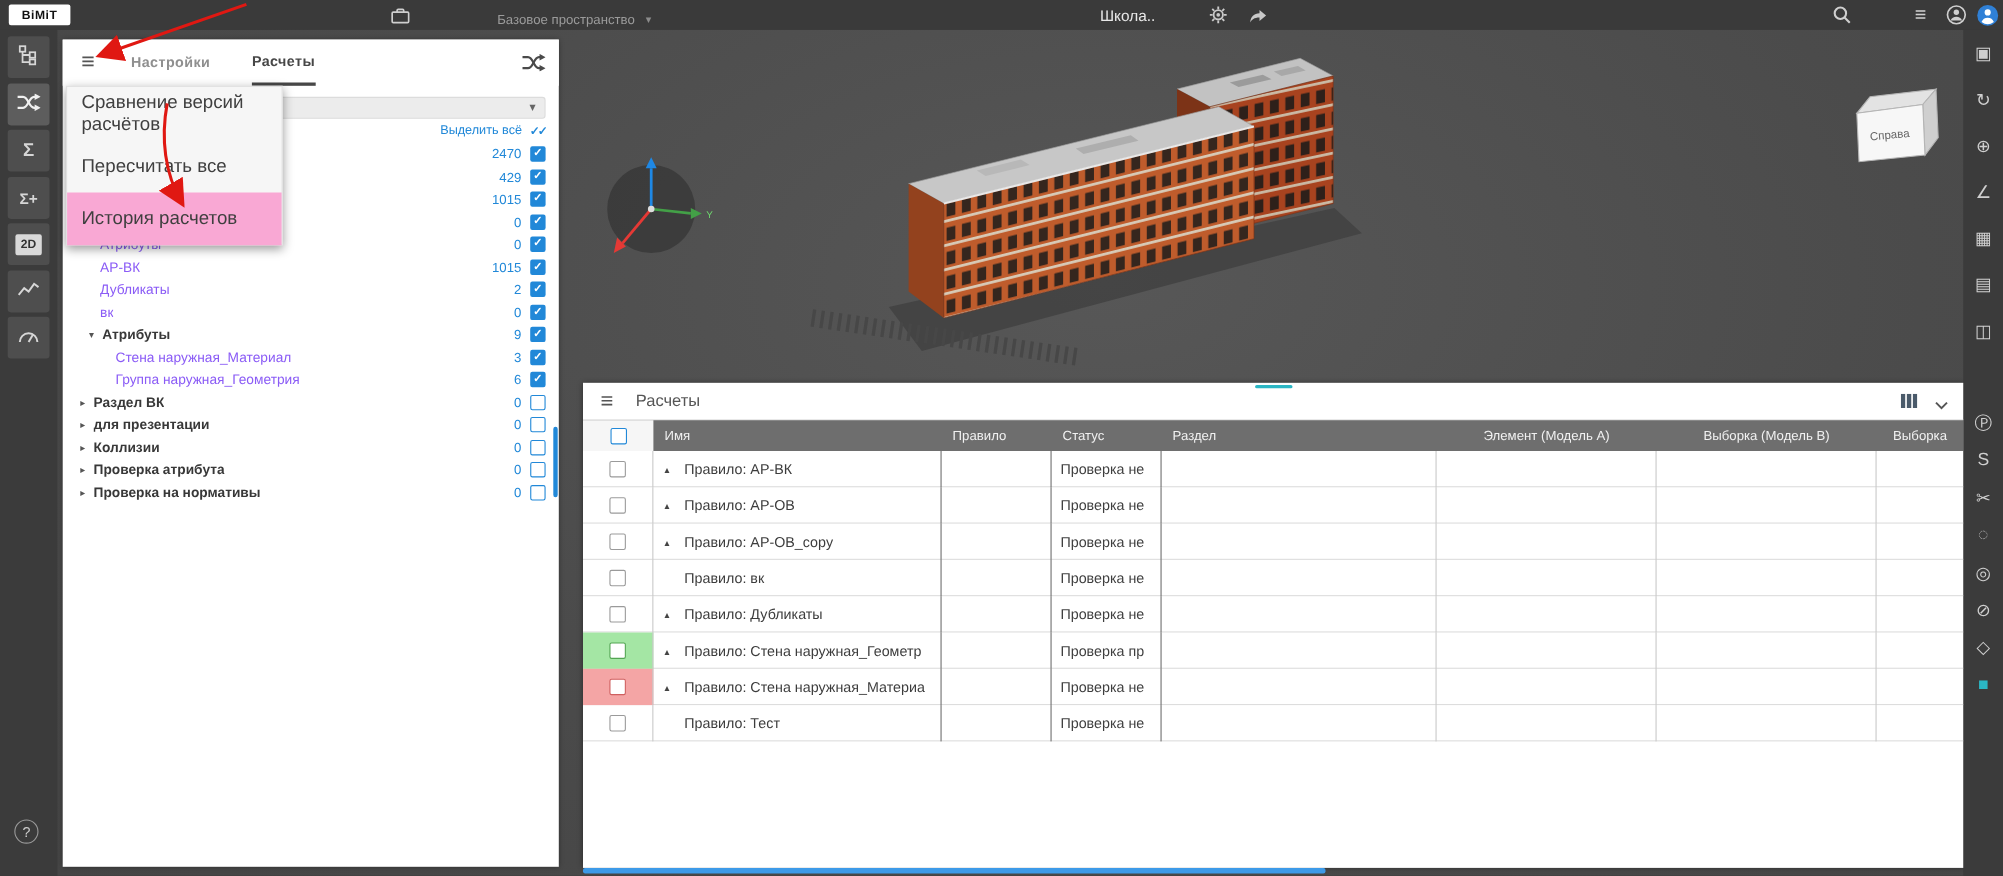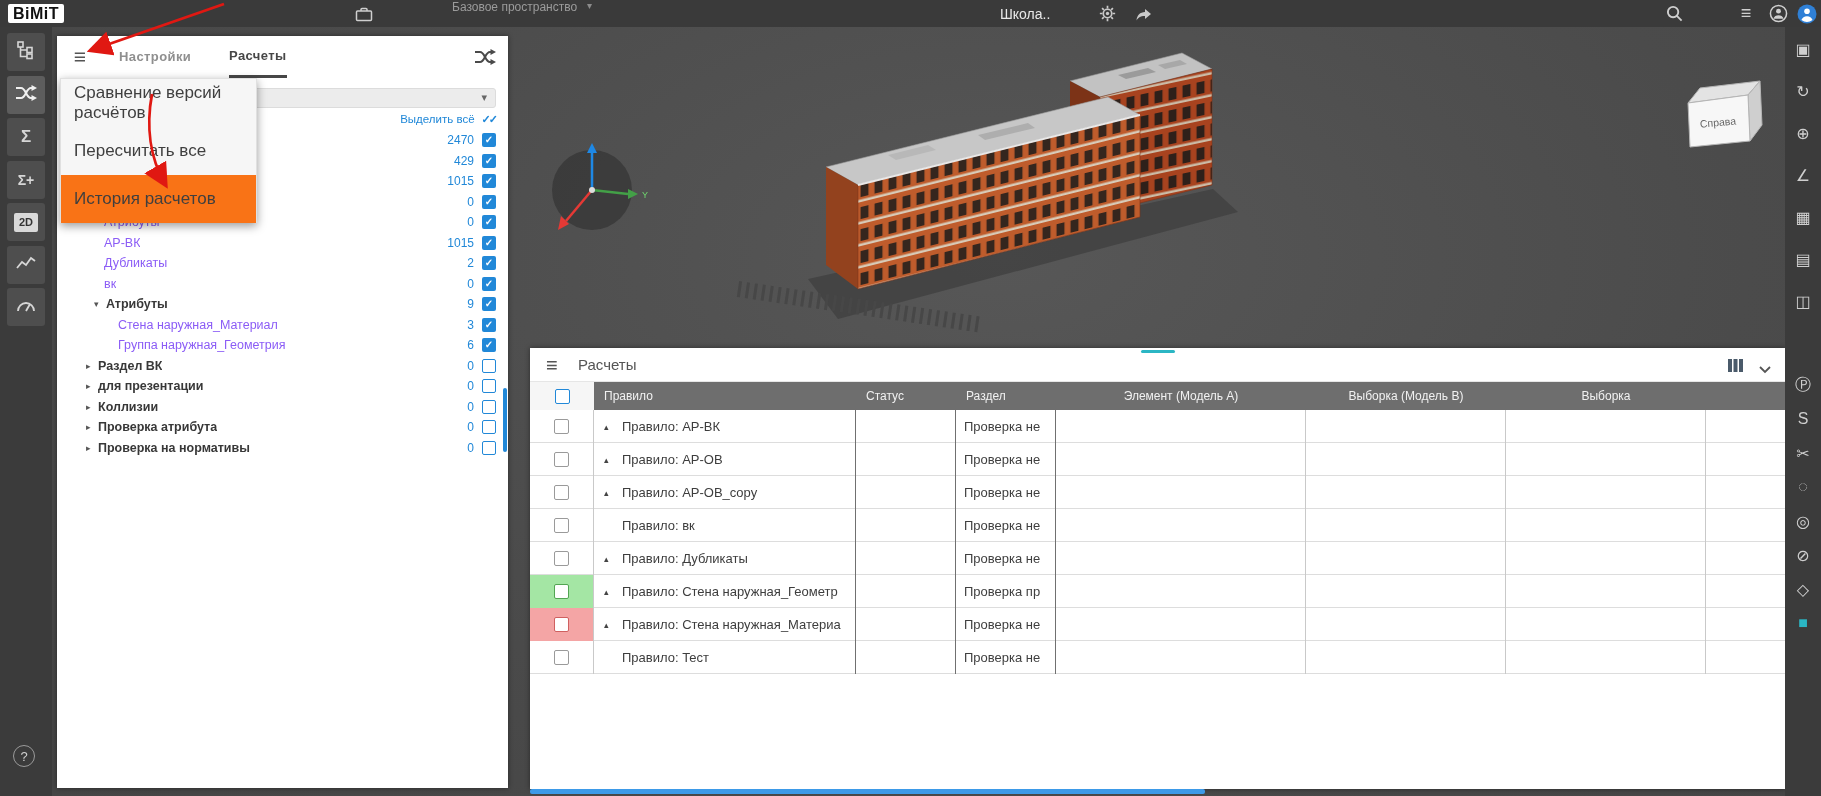--- a/index.html
+++ b/index.html
@@ -2,23 +2,23 @@
 <html style="--accent: #2bb6c4; --blue: #2188d8; --annotation: #e01812; --green-hl: #a4e6a4; --red-hl: #f4a5a5;"><head>
 <meta charset="utf-8">
 <style>
   *{margin:0;padding:0;box-sizing:border-box}
   html,body{width:1821px;height:796px;overflow:hidden;background:#3b3b3b;
     font-family:"Liberation Sans",sans-serif;-webkit-font-smoothing:antialiased}
 
   
   #topbar{position:absolute;left:0;top:0;width:1821px;height:27px;background:#3a3a3a;z-index:30}
   #topbar .logo{position:absolute;left:8px;top:4px;width:56px;height:19px;background:#fff;border-radius:2px;
-    color:#111;font-size:16px;font-weight:700;letter-spacing:.5px;display:flex;align-items:center;justify-content:center}
+    color:#111;font-size:11px;font-weight:700;letter-spacing:.5px;display:flex;align-items:center;justify-content:center}
   .tb-ic{position:absolute;top:0;height:27px;display:flex;align-items:center;justify-content:center;cursor:pointer}
-  #ws{position:absolute;left:452px;top:0;height:35px;display:flex;align-items:flex-start;gap:10px;color:#9b9b9b;font-size:12px;cursor:pointer}
+  #ws{position:absolute;left:452px;top:0;height:35px;display:flex;align-items:center;gap:10px;color:#9b9b9b;font-size:12px;cursor:pointer}
   #ws .car{font-size:10px;color:#8b8b8b}
   #proj{position:absolute;left:1000px;top:0;height:27px;display:flex;align-items:center;color:#e8e8e8;font-size:14px}
 
   
   #ltools{position:absolute;left:0;top:27px;width:52px;height:769px;background:#3b3b3b;z-index:25}
   .lbtn{position:absolute;left:7px;width:38px;height:38px;background:#4e4e4e;border-radius:3px;
     display:flex;align-items:center;justify-content:center;color:#d6d6d6;cursor:pointer}
   .lbtn.active{background:#5d5d5d;color:#f0f0f0}
   .lbtn .sy{font-size:17px;font-weight:700}
   .badge2d{width:24px;height:19px;background:#d9d9d9;border-radius:2px;color:#333;font-size:11px;font-weight:700;
@@ -49,39 +49,39 @@
   #tab-set{left:62px}
   #tab-calc{left:172px}
   #pshuffle{position:absolute;right:12px;top:13px;color:#4a4a4a;cursor:pointer}
   #pselect{position:absolute;left:12px;top:52px;right:12px;height:20px;background:#ececec;border:1px solid #dcdcdc;
     border-radius:3px;cursor:pointer}
   #pselect .car{position:absolute;right:8px;top:2px;color:#666;font-size:11px}
   #selall{position:absolute;right:12px;top:74px;height:18px;display:flex;align-items:center;gap:7px;cursor:pointer}
   #selall .lk{color:var(--blue,#2188d8);font-size:11.5px}
   #selall .dc{color:var(--blue,#2188d8);font-size:11px;font-weight:700;letter-spacing:-2px}
 
-  #tree{position:absolute;left:17px;top:94px;right:0}
+  #tree{position:absolute;left:4px;top:94px;right:0}
   .trow{height:20.5px;display:flex;align-items:center;padding-right:12px;cursor:pointer}
   .trow .tar{width:12px;font-size:9px;color:#555;flex:none}
   .trow .tl{font-size:12.5px;color:#8b5cf6;white-space:nowrap;overflow:hidden}
   .trow .tl.b{font-weight:700;color:#383838}
   .trow .sp{flex:1}
   .trow .tc{color:var(--blue,#2188d8);font-size:12px;margin-right:8px}
   .pad12{padding-left:12px}.pad20{padding-left:20px}.pad30{padding-left:30px}.pad44{padding-left:44px}
   .cb{width:14px;height:14px;border-radius:2px;display:flex;align-items:center;justify-content:center;flex:none}
   .cb.on{background:var(--blue,#2188d8)}
   .cb.on span{color:#fff;font-size:10px;font-weight:700;line-height:1}
   .cb.off{border:1.6px solid var(--blue,#2188d8);background:#fff}
   #pscroll{position:absolute;right:1px;top:352px;width:4px;height:64px;background:var(--blue,#2188d8);border-radius:2px;z-index:3}
 
   
   #menu{position:absolute;left:3px;top:42px;width:197px;height:145px;background:#f6f6f6;border:1px solid #e0e0e0;
     box-shadow:0 3px 9px rgba(0,0,0,.4);z-index:6}
   .mitem{height:48px;display:flex;align-items:center;padding-left:13px;font-size:17px;color:#3f3f3f;cursor:pointer}
-  .mitem.hl{background:#f97316}
+  .mitem.hl{background:#f9a8d4}
 
   
   #tpanel{position:absolute;left:530px;top:348px;width:1255px;height:441px;background:#fff;z-index:8;
     box-shadow:0 0 5px rgba(0,0,0,.45)}
   #thandle{position:absolute;left:50%;top:2px;transform:translateX(-50%);width:34px;height:3px;
     background:var(--accent,#2bb6c4);border-radius:2px}
   #ttitle{position:absolute;left:0;top:0;width:100%;height:34px;border-bottom:1px solid #e6e6e6}
   #ttitle .hb{position:absolute;left:16px;top:6px;font-size:20px;font-weight:700;color:#555;cursor:pointer}
   #ttitle .tt{position:absolute;left:48px;top:0;line-height:34px;font-size:15px;color:#555}
   #tcols-btn{position:absolute;right:42px;top:10px;cursor:pointer}
@@ -503,20 +503,21 @@
       <svg width="12" height="8" viewBox="0 0 12 8" fill="none" stroke="#555" stroke-width="1.8">
           <path d="M1 1 L6 6 L11 1"></path>
         </svg>
     </span>
   </div>
 
   <div id="thead" class="tgrid">
     <div class="hc hc0">
         <span class="tcb hdr"></span>
       </div>
+    <div class="hc">Имя</div>
     <div class="hc">Правило</div>
     <div class="hc">Статус</div>
     <div class="hc">Раздел</div>
     <div class="hc cen">Элемент (Модель A)</div>
     <div class="hc cen">Выборка (Модель B)</div>
     <div class="hc cen">Выборка</div>
   </div>
 
   <div id="tbody">
     <div class="row tgrid">

